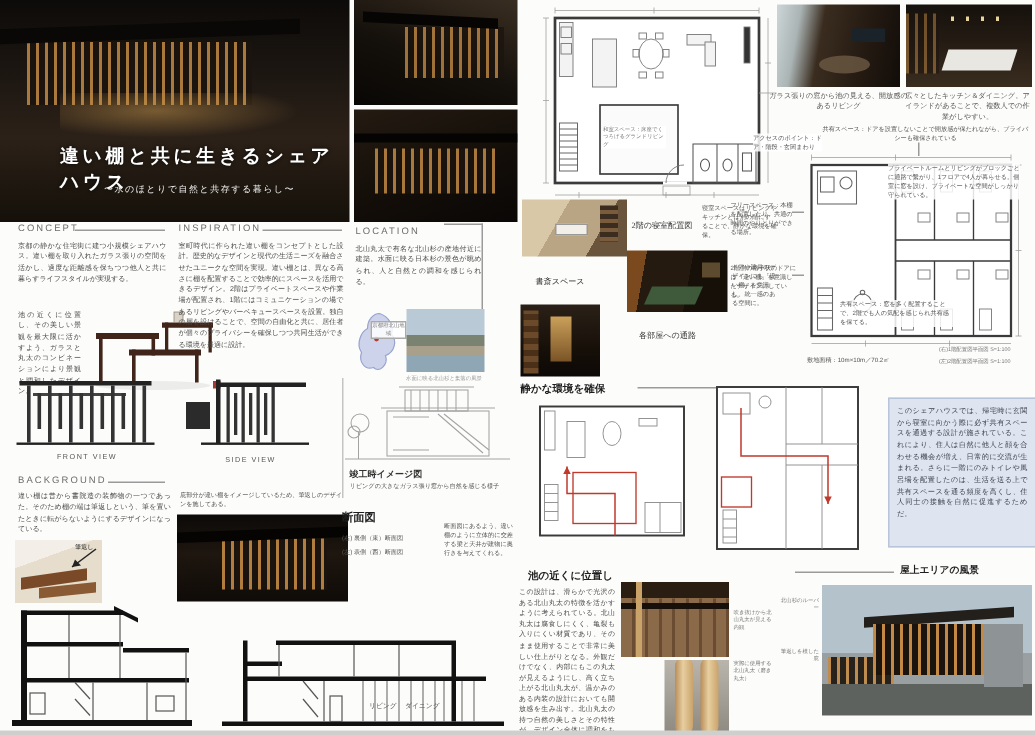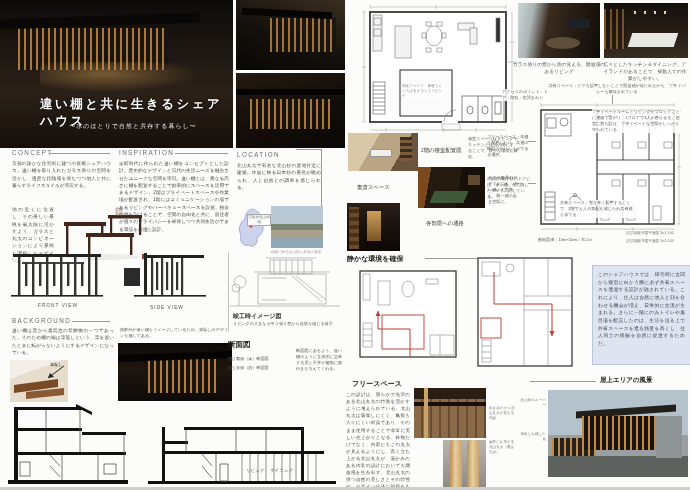--- a/index.html
+++ b/index.html
@@ -418,21 +418,21 @@
         <line x1="10" y1="94" x2="19" y2="94"></line>
         <line x1="10" y1="100" x2="19" y2="100"></line>
         <line x1="10" y1="106" x2="19" y2="106"></line>
     </g>
     <rect x="9" y="66" width="20" height="20" fill="none" stroke="#c0392b" stroke-width="0.9"></rect>
     <polyline points="22,20 22,52 80,52 80,84" fill="none" stroke="#c0392b" stroke-width="1"></polyline>
     <path d="M80 84 l-2.5 -5 5 0 Z" fill="#c0392b"></path>
   </svg>
   <div class="ab" style="left:592px;top:265px;width:87px;height:88px;background:#dfe5f0;border:1px solid #b8c4da;padding:5px;font-size:4.8px;line-height:1.6;color:#3d4450;text-align:justify;">このシェアハウスでは、帰宅時に玄関から寝室に向かう際に必ず共有スペースを通過する設計が施されている。これにより、住人は自然に他人と顔を合わせる機会が増え、日常的に交流が生まれる。さらに一階にのみトイレや風呂場を配置したのは、生活を送る上で共有スペースを通る頻度を高くし、住人同士の接触を自然に促進するためだ。</div>
 
-  <div class="ab hd-jp" style="left:352px;top:379px;font-size:7px;">フリースペース</div>
+  <div class="ab hd-jp" style="left:352px;top:379px;font-size:7px;">池の近くに位置し</div>
   <div class="ab bd" style="left:346px;top:391px;width:64px;font-size:4.6px;">この設計は、滑らかで光沢のある北山丸太の特徴を活かすように考えられている。北山丸太は腐食しにくく、亀裂も入りにくい材質であり、そのまま使用することで非常に美しい仕上がりとなる。外観だけでなく、内部にもこの丸太が見えるようにし、高く立ち上がる北山丸太が、温かみのある内装の設計においても開放感を生み出す。北山丸太の持つ自然の美しさとその特性が、デザイン全体に調和をもたらしている。</div>
   <div class="ph" style="left:414px;top:388px;width:72px;height:50px;background:linear-gradient(180deg,#2a1d12 0 22%,#8a6a48 22% 100%);">
     <div class="ab" style="left:0;top:11px;width:72px;height:39px;background:repeating-linear-gradient(90deg,#8a6a48 0 7px,#6a4c32 7px 9px);"></div>
     <div class="ab" style="left:0;top:14px;width:72px;height:4px;background:#17100a;"></div>
     <div class="ab" style="left:10px;top:0;width:4px;height:50px;background:#caa36b;"></div>
   </div>
   <div class="ab t3" style="left:489px;top:406px;width:28px;">吹き抜けから北山丸太が見える内観</div>
   <div class="ph" style="left:443px;top:440px;width:43px;height:48px;background:linear-gradient(180deg,#b9b4ac,#8f8a82);">
     <div class="ab" style="left:7px;top:-2px;width:12px;height:52px;border-radius:6px;background:linear-gradient(90deg,#b98d58,#e7cfa0 45%,#caa36b);"></div>
     <div class="ab" style="left:24px;top:-2px;width:12px;height:52px;border-radius:6px;background:linear-gradient(90deg,#b98d58,#e7cfa0 45%,#caa36b);"></div>

